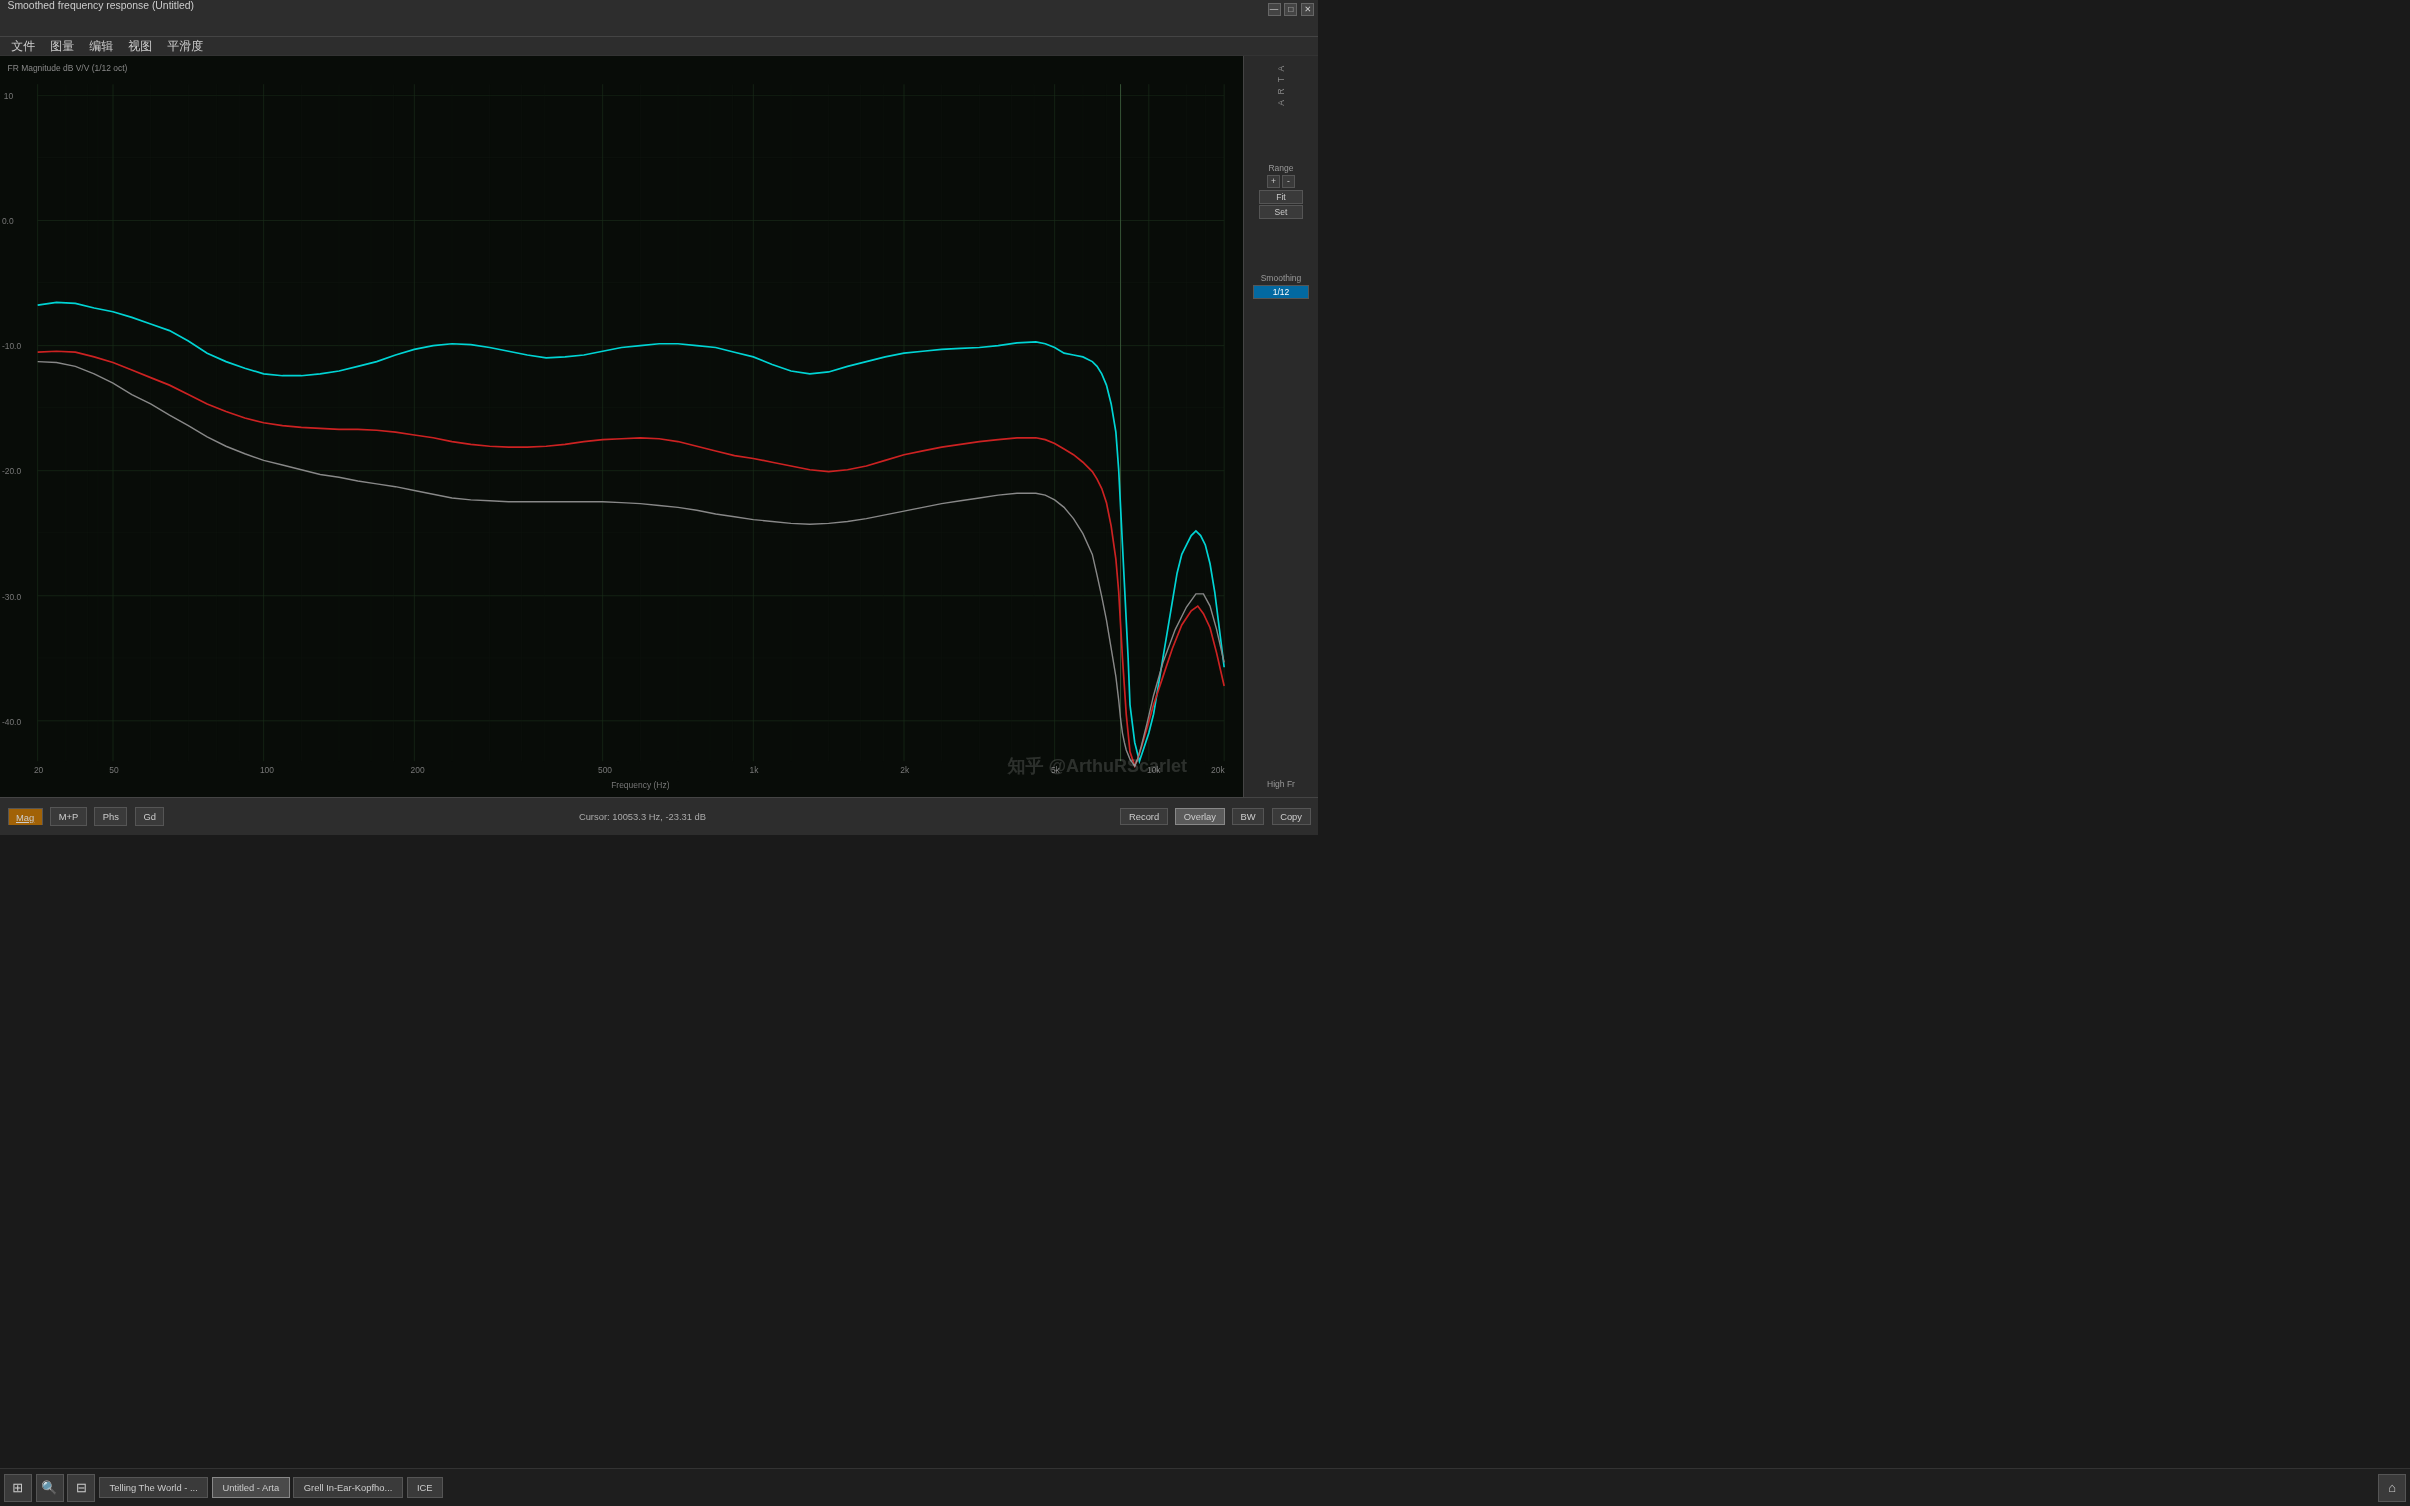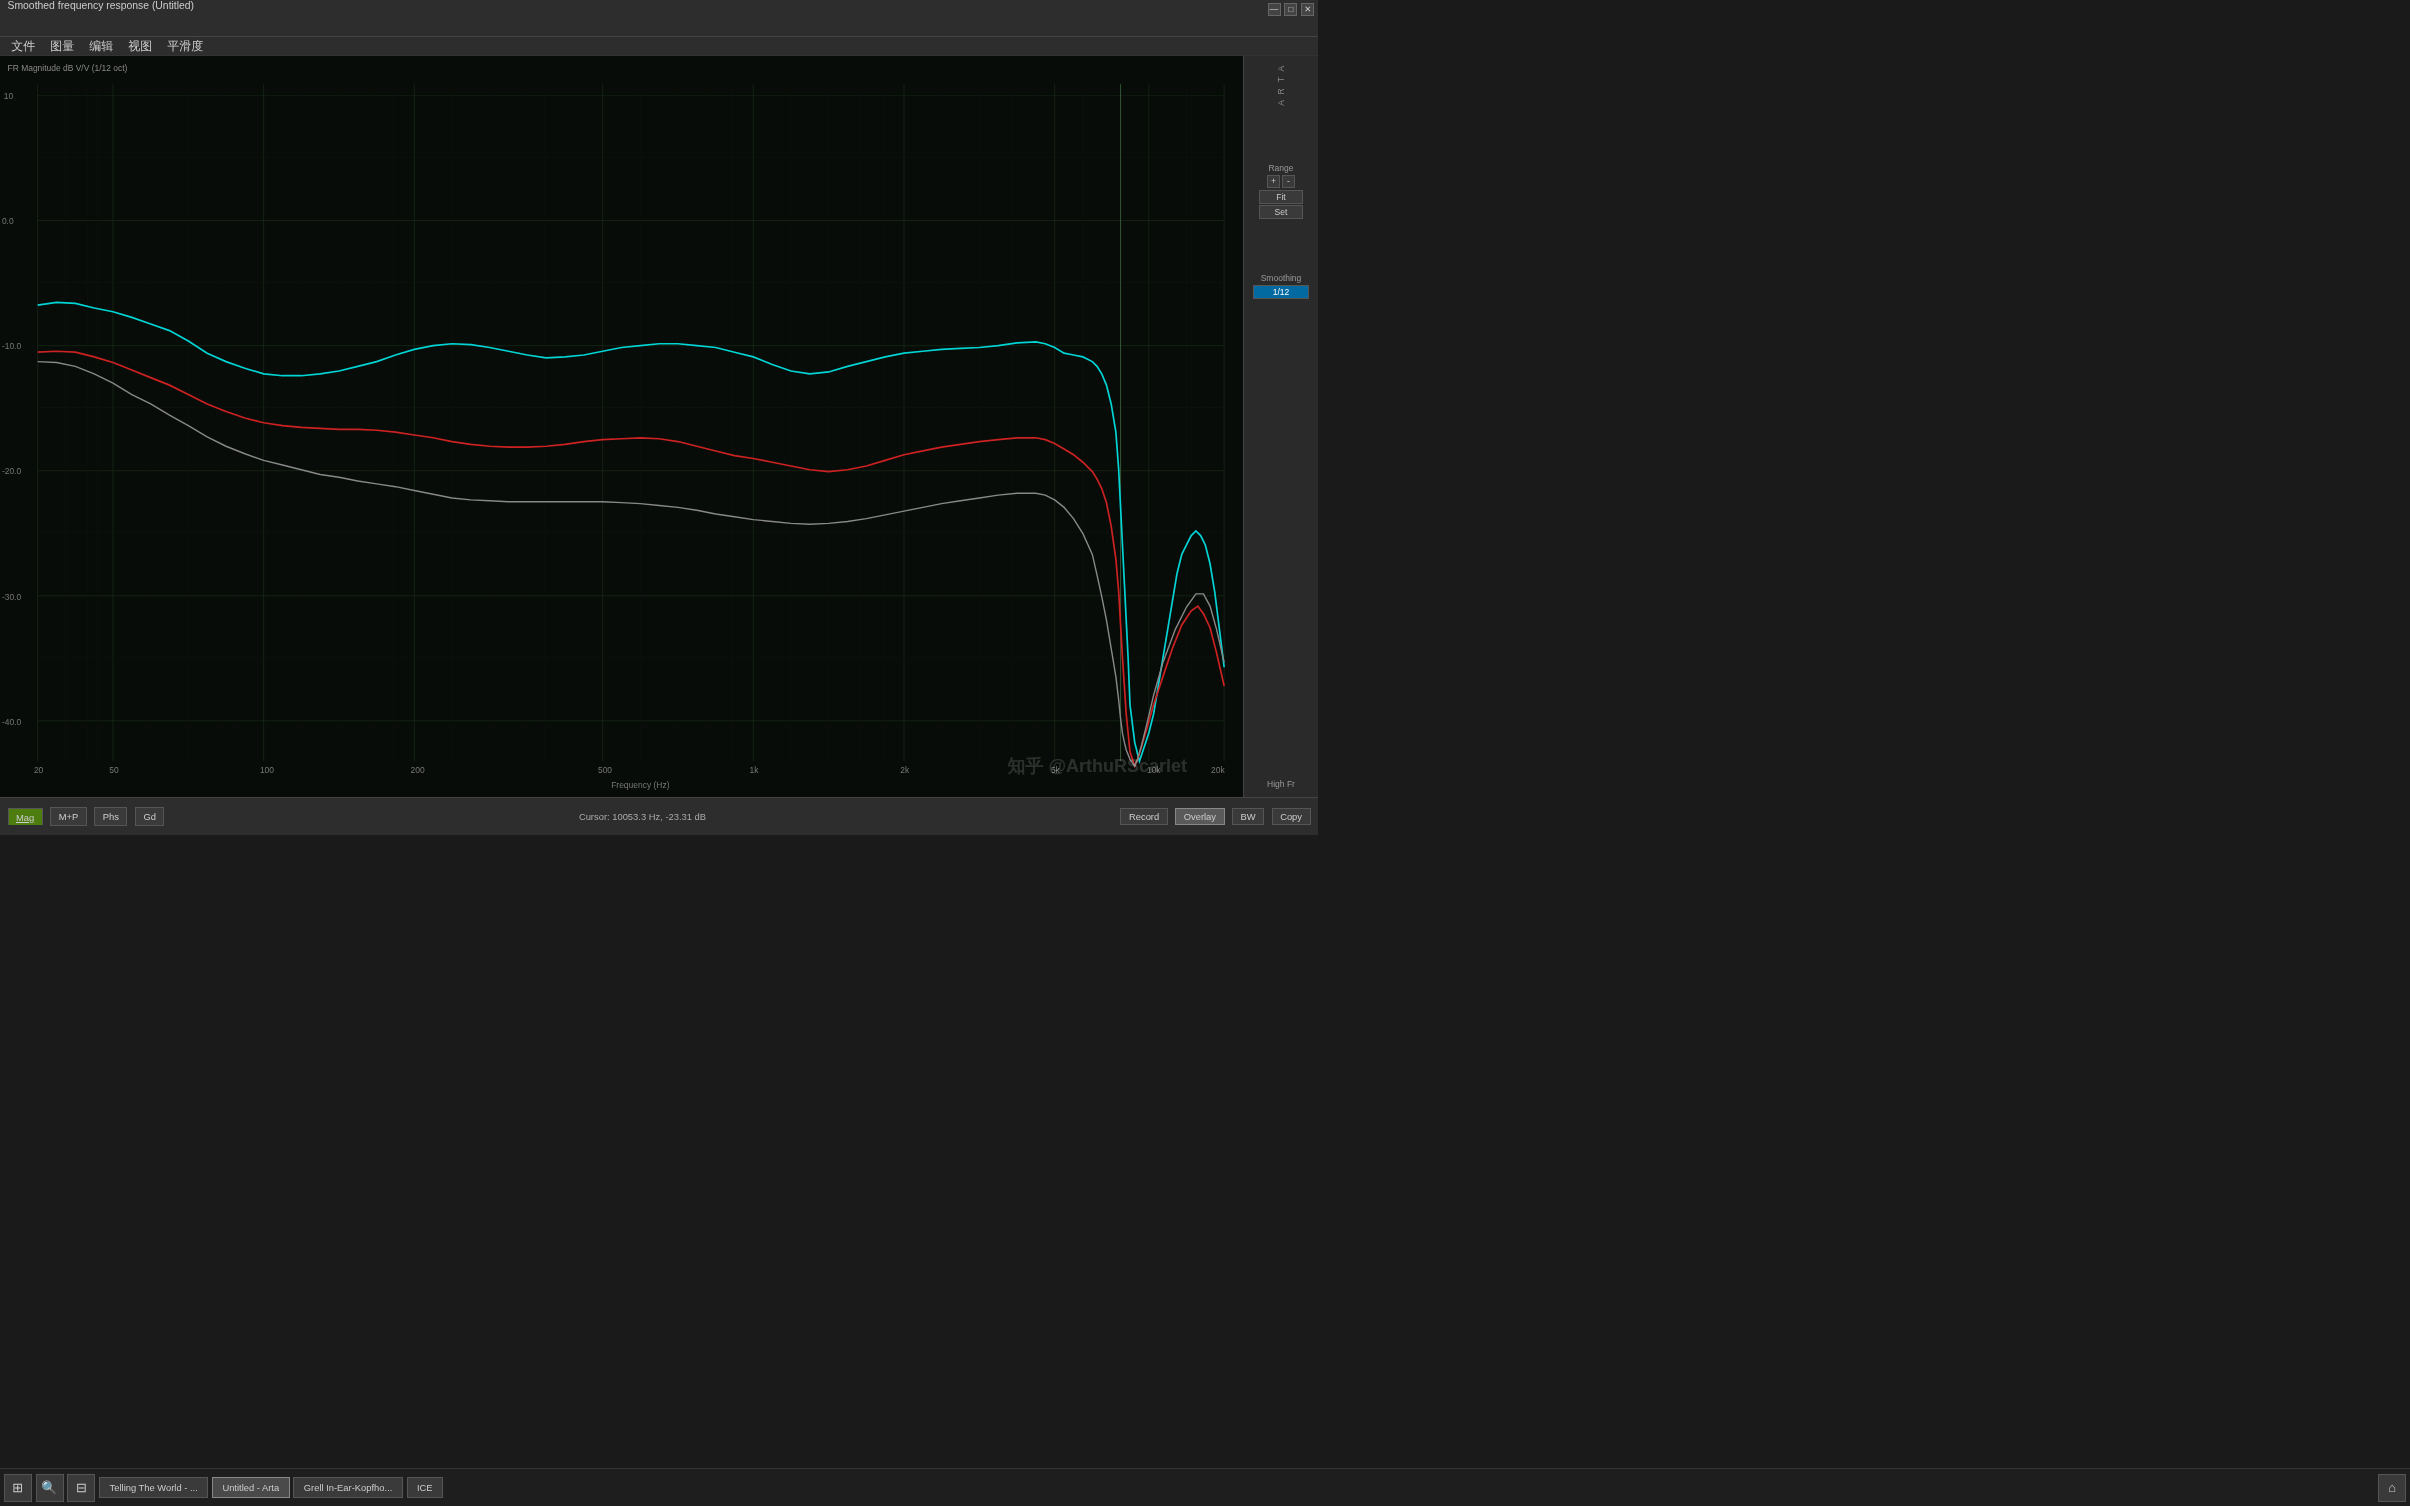--- a/index.html
+++ b/index.html
@@ -147,21 +147,21 @@
     }
     .tab-btn {
       padding: 2.8px 7.5px;
       background: #3a3a3a;
       border: 0.9px solid #555;
       color: #ccc;
       font-size: 9.4px;
       cursor: pointer;
     }
     .tab-btn.active {
-      background: #4d7c0f;
+      background: #a16207;
       border-bottom: none;
       text-decoration: underline;
     }
 
     
     #status-bar {
       height: 38px;
       background: #2d2d2d;
       border-top: 0.9px solid #444;
       display: flex;

